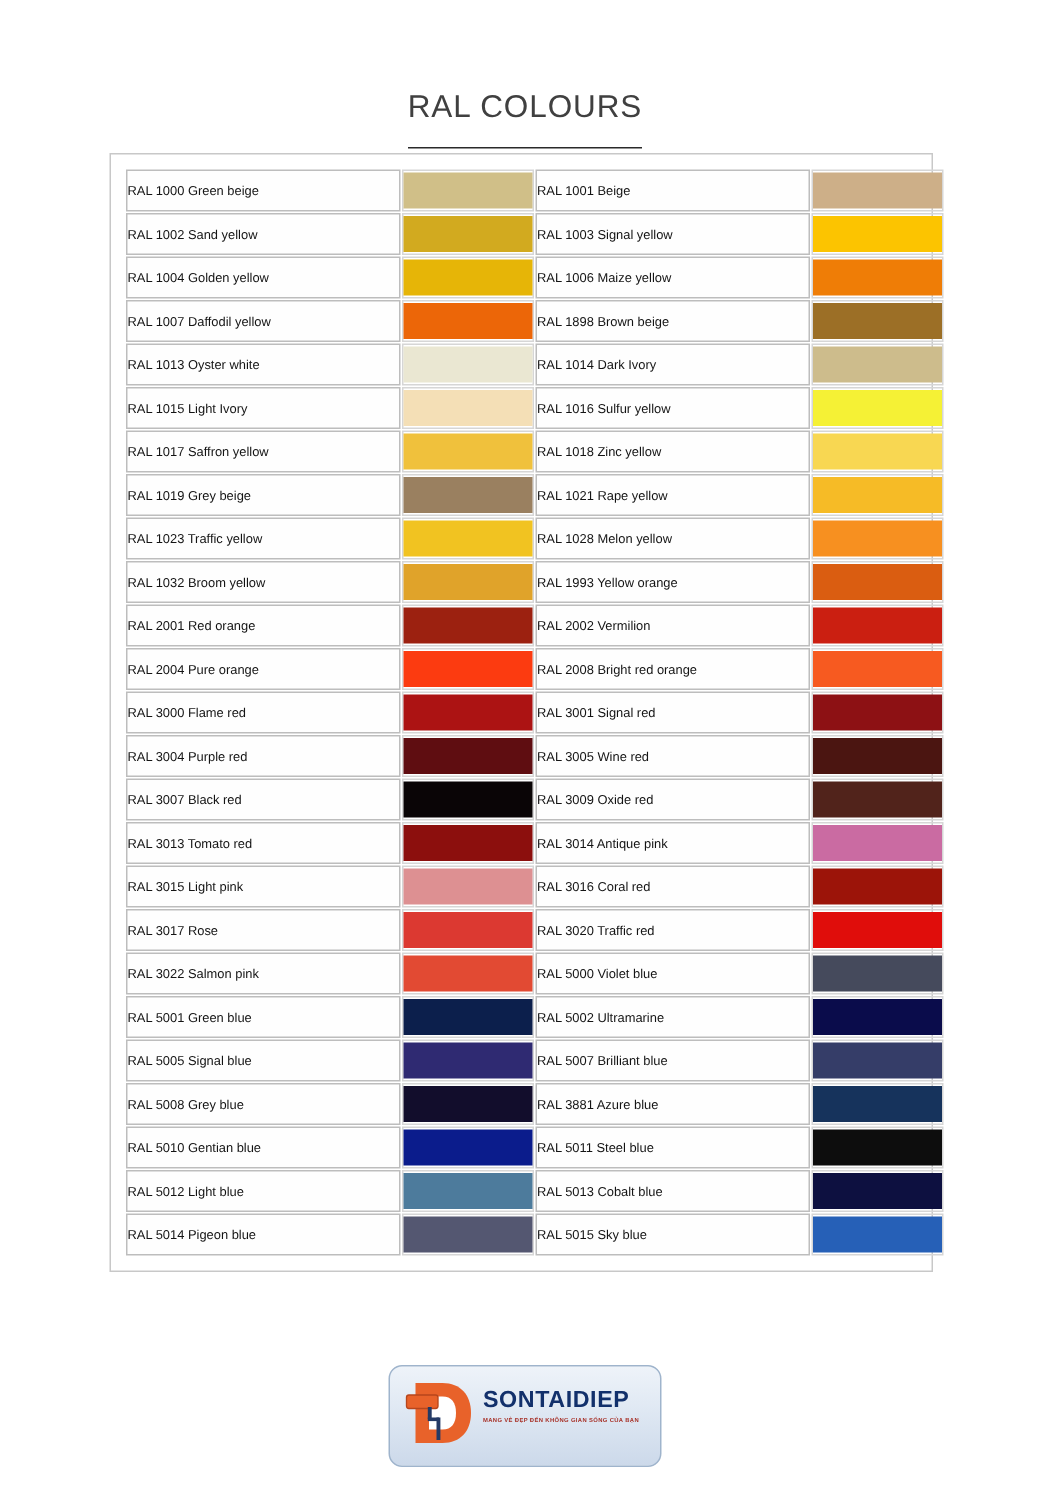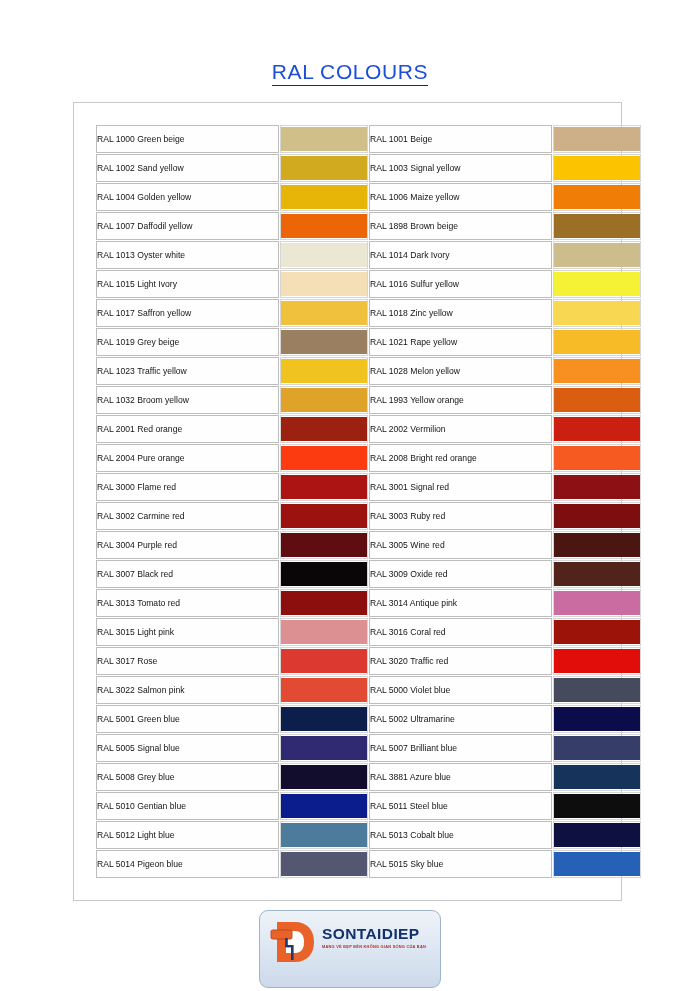--- a/index.html
+++ b/index.html
@@ -31,34 +31,34 @@
     top: 60px;
     width: 700px;
     text-align: center;
   }
   .title {
     display: inline-block;
     font-family: "Liberation Sans", sans-serif;
     font-size: 21px;
     font-weight: 400;
     letter-spacing: 0.6px;
-    color: #1d4ed8;
+    color: #404040;
     border-bottom: 1px solid #2a2a2a;
-    padding-bottom: 1px;
+    padding-bottom: 14px;
   }
 
   
   .table-outer {
     position: absolute;
     left: 73px;
     top: 102px;
     width: 549px;
     border: 1px solid #c8c8c8;
     background: #ffffff;
-    padding: 21px;
+    padding: 9px;
     box-sizing: border-box;
   }
   table.ral {
     border-collapse: separate;
     border-spacing: 1px;
     width: 100%;
     table-layout: fixed;
   }
   table.ral td {
     padding: 0;
@@ -86,21 +86,21 @@
   }
   col.c-label { width: 183px; }
   col.c-sw    { width: 88px; }
 
   
   .logo-box {
     position: absolute;
     left: 259px;
     top: 910px;
     width: 182px;
-    height: 78px;
+    height: 68px;
     border: 1px solid #9fb4cc;
     border-radius: 9px;
     background: linear-gradient(180deg, #eef3f9 0%, #dfe8f3 45%, #ccd9ea 100%);
     box-sizing: border-box;
     overflow: hidden;
   }
   .logo-inner {
     position: relative;
     width: 100%;
     height: 100%;
@@ -280,30 +280,20 @@
             <td class="label">RAL 3000 Flame red</td>
             <td class="sw">
               <span class="swatch" style="background: rgb(172, 19, 19);"></span>
             </td>
             <td class="label">RAL 3001 Signal red</td>
             <td class="sw">
               <span class="swatch" style="background: rgb(141, 17, 20);"></span>
             </td>
           </tr>
           <tr>
-            <td class="label">RAL 3002 Carmine red</td>
-            <td class="sw">
-              <span class="swatch" style="background: rgb(156, 18, 15);"></span>
-            </td>
-            <td class="label">RAL 3003 Ruby red</td>
-            <td class="sw">
-              <span class="swatch" style="background: rgb(126, 13, 16);"></span>
-            </td>
-          </tr>
-          <tr>
             <td class="label">RAL 3004 Purple red</td>
             <td class="sw">
               <span class="swatch" style="background: rgb(95, 13, 17);"></span>
             </td>
             <td class="label">RAL 3005 Wine red</td>
             <td class="sw">
               <span class="swatch" style="background: rgb(75, 21, 17);"></span>
             </td>
           </tr>
           <tr>

